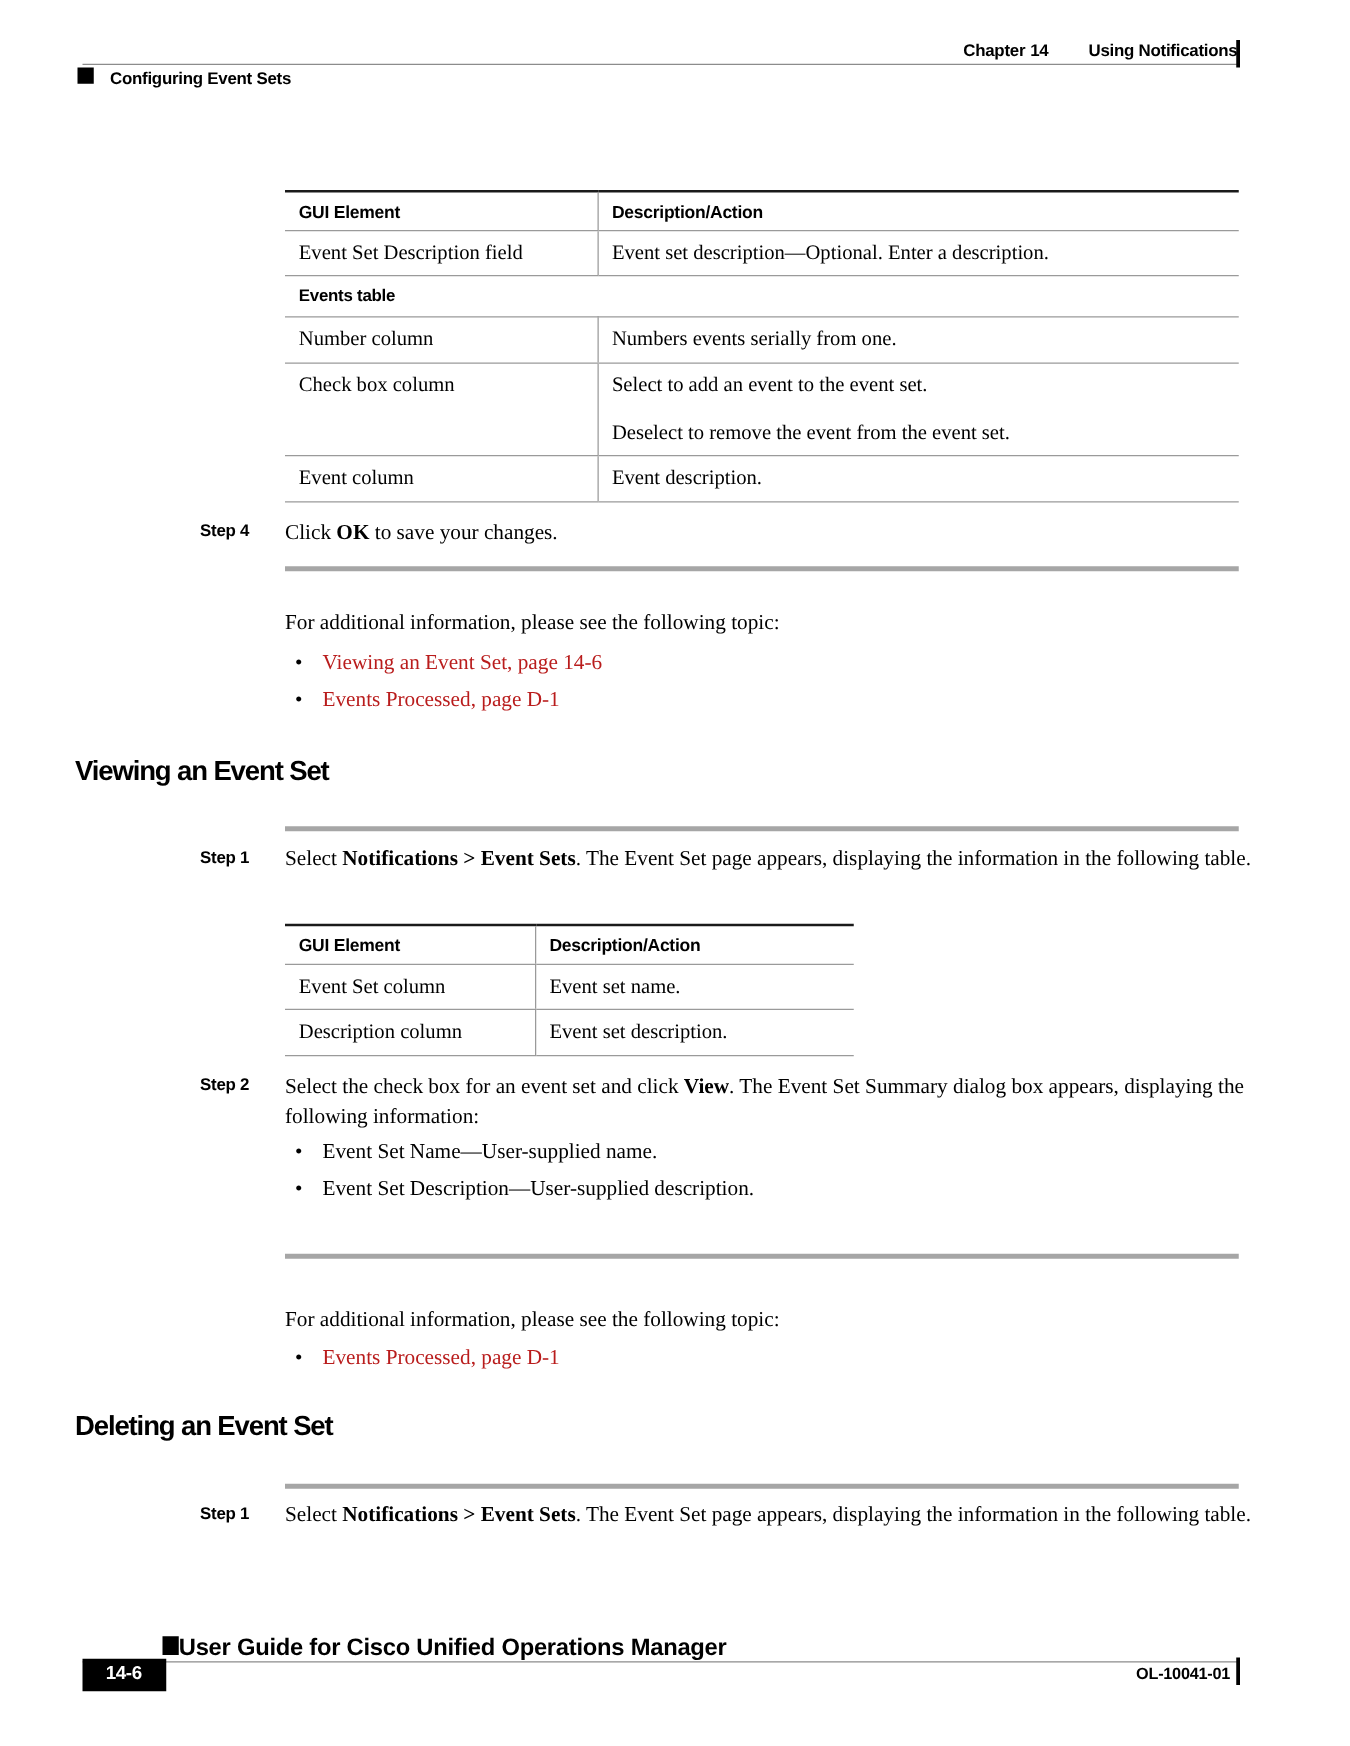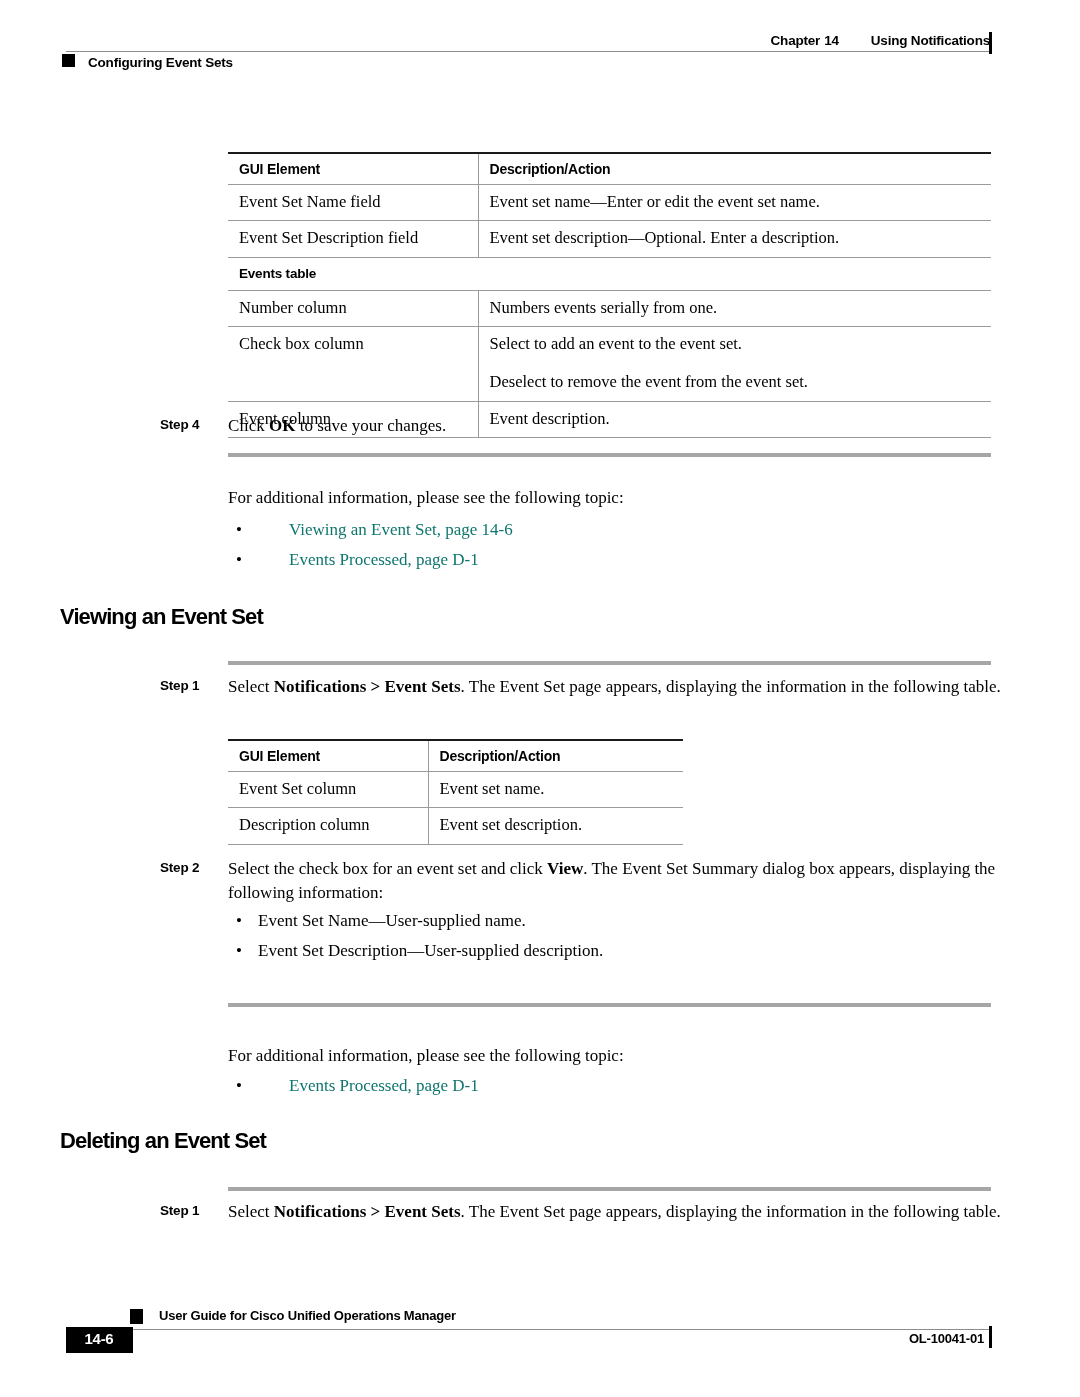--- a/index.html
+++ b/index.html
@@ -180,38 +180,37 @@
     font-family: "Liberation Serif", "DejaVu Serif", serif;
     font-size: 17px;
     line-height: 1.4;
     white-space: nowrap;
   }
   .bullet-dot {
     display: inline-block;
     width: 22px;
   }
   .xref {
-    color: #0f766e;
-    margin-left: 31px;
+    color: #b91c1c;
   }
   .footer-square {
     position: absolute;
     left: 130px;
     top: 1309px;
     width: 13px;
     height: 15px;
     background: #000;
   }
   .footer-guide {
     position: absolute;
-    left: 159px;
+    left: 143px;
     top: 1308px;
     font-family: "Liberation Sans", "DejaVu Sans", sans-serif;
     font-weight: bold;
-    font-size: 13px;
+    font-size: 19px;
     letter-spacing: -0.2px;
     white-space: nowrap;
   }
   .footer-rule {
     position: absolute;
     left: 66px;
     top: 1329px;
     width: 924px;
     height: 1px;
     background: #8c8c8c;
@@ -276,24 +275,20 @@
         <col style="width:513px">
       </colgroup>
     <thead>
       <tr>
         <th>GUI Element</th>
         <th class="col-div">Description/Action</th>
       </tr>
     </thead>
     <tbody>
       <tr>
-        <td>Event Set Name field</td>
-        <td class="col-div">Event set name—Enter or edit the event set name.</td>
-      </tr>
-      <tr>
         <td>Event Set Description field</td>
         <td class="col-div">Event set description—Optional. Enter a description.</td>
       </tr>
       <tr>
         <td class="subhead" colspan="2">Events table</td>
       </tr>
       <tr>
         <td>Number column</td>
         <td class="col-div">Numbers events serially from one.</td>
       </tr>

